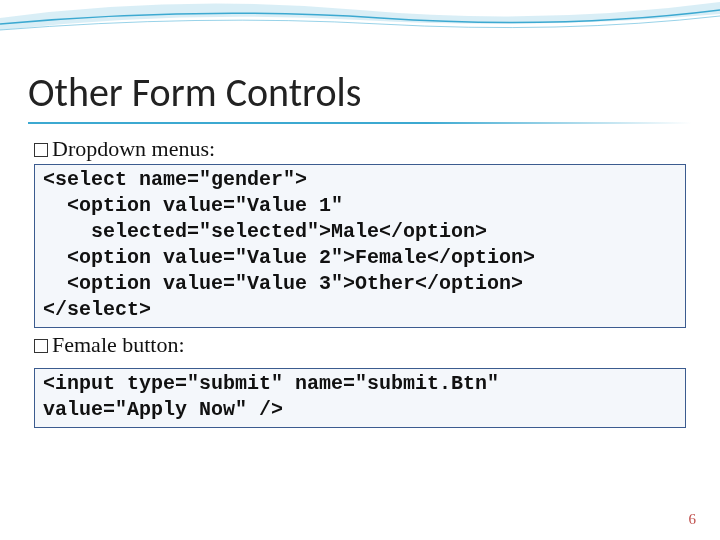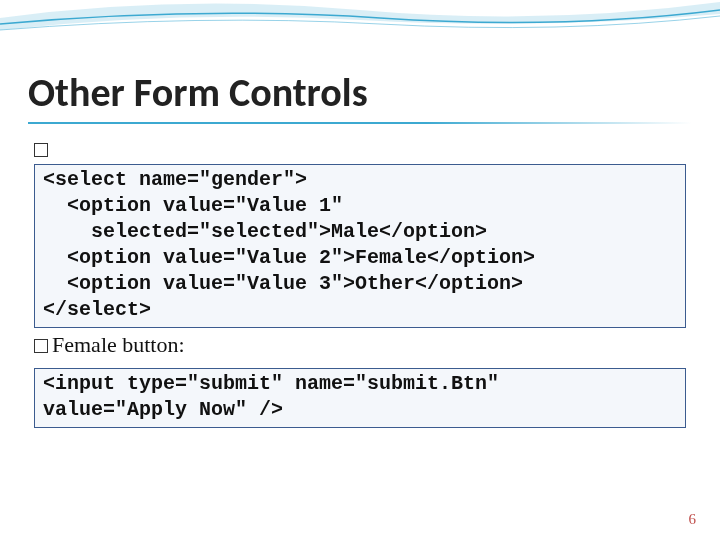--- a/index.html
+++ b/index.html
@@ -25,21 +25,21 @@
     width: 720px;
     height: 56px;
   }
   .title {
     position: absolute;
     top: 68px;
     left: 28px;
     font-size: 40px;
     color: #222;
     font-family: Calibri, Arial, sans-serif;
-    font-weight: 700;
+    font-weight: 400;
   }
   .underline {
     position: absolute;
     top: 122px;
     left: 28px;
     width: 664px;
     height: 2px;
     background: linear-gradient(to right, #3ca9d1 0%, #3ca9d1 60%, rgba(60,169,209,0) 100%);
   }
   .body {
@@ -95,21 +95,21 @@
     <path d="M0,24 Q200,6 380,18 T720,10" stroke="#3ca9d1" stroke-width="1.5" fill="none"></path>
     <path d="M0,30 Q200,14 380,24 T720,16" stroke="#6cbfde" stroke-width="1" fill="none" opacity="0.7"></path>
   </svg>
 
   <div class="title">Other Form Controls</div>
   <div class="underline"></div>
 
   <div class="body">
 
     <div class="bullet-line">
-      <span class="bullet-box"></span>
+      <span class="bullet-box"></span><span>Dropdown menus:</span>
     </div>
 
     <div class="codebox">
       <div class="code">&lt;select name="gender"&gt;
   &lt;option value="Value 1"
     selected="selected"&gt;Male&lt;/option&gt;
   &lt;option value="Value 2"&gt;Female&lt;/option&gt;
   &lt;option value="Value 3"&gt;Other&lt;/option&gt;
 &lt;/select&gt;</div>
     </div>

